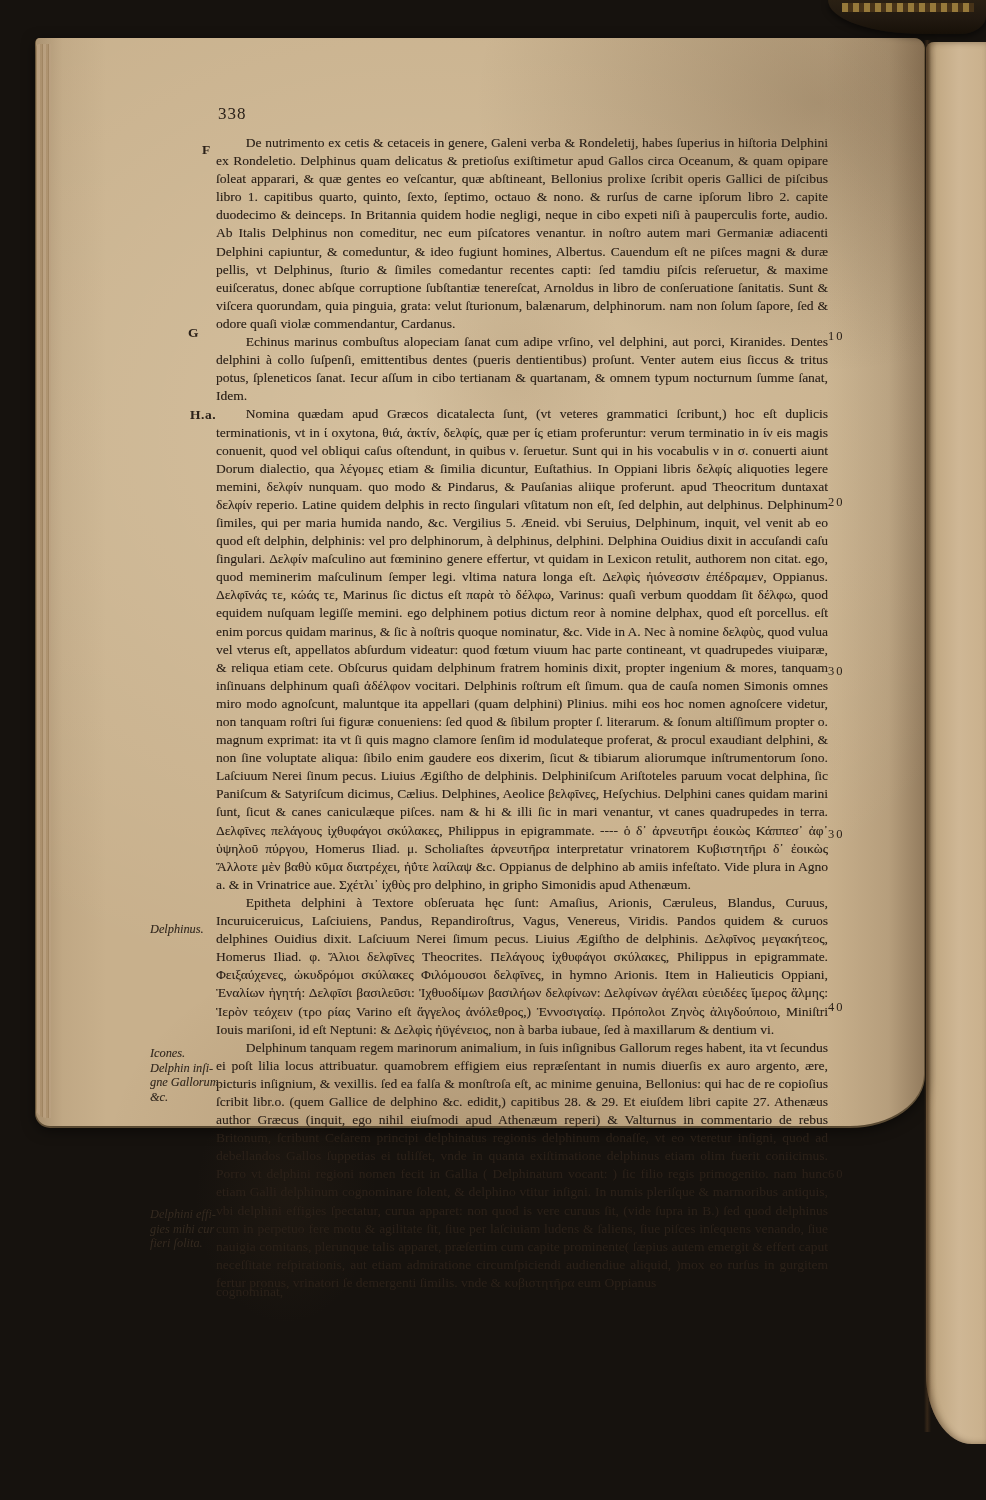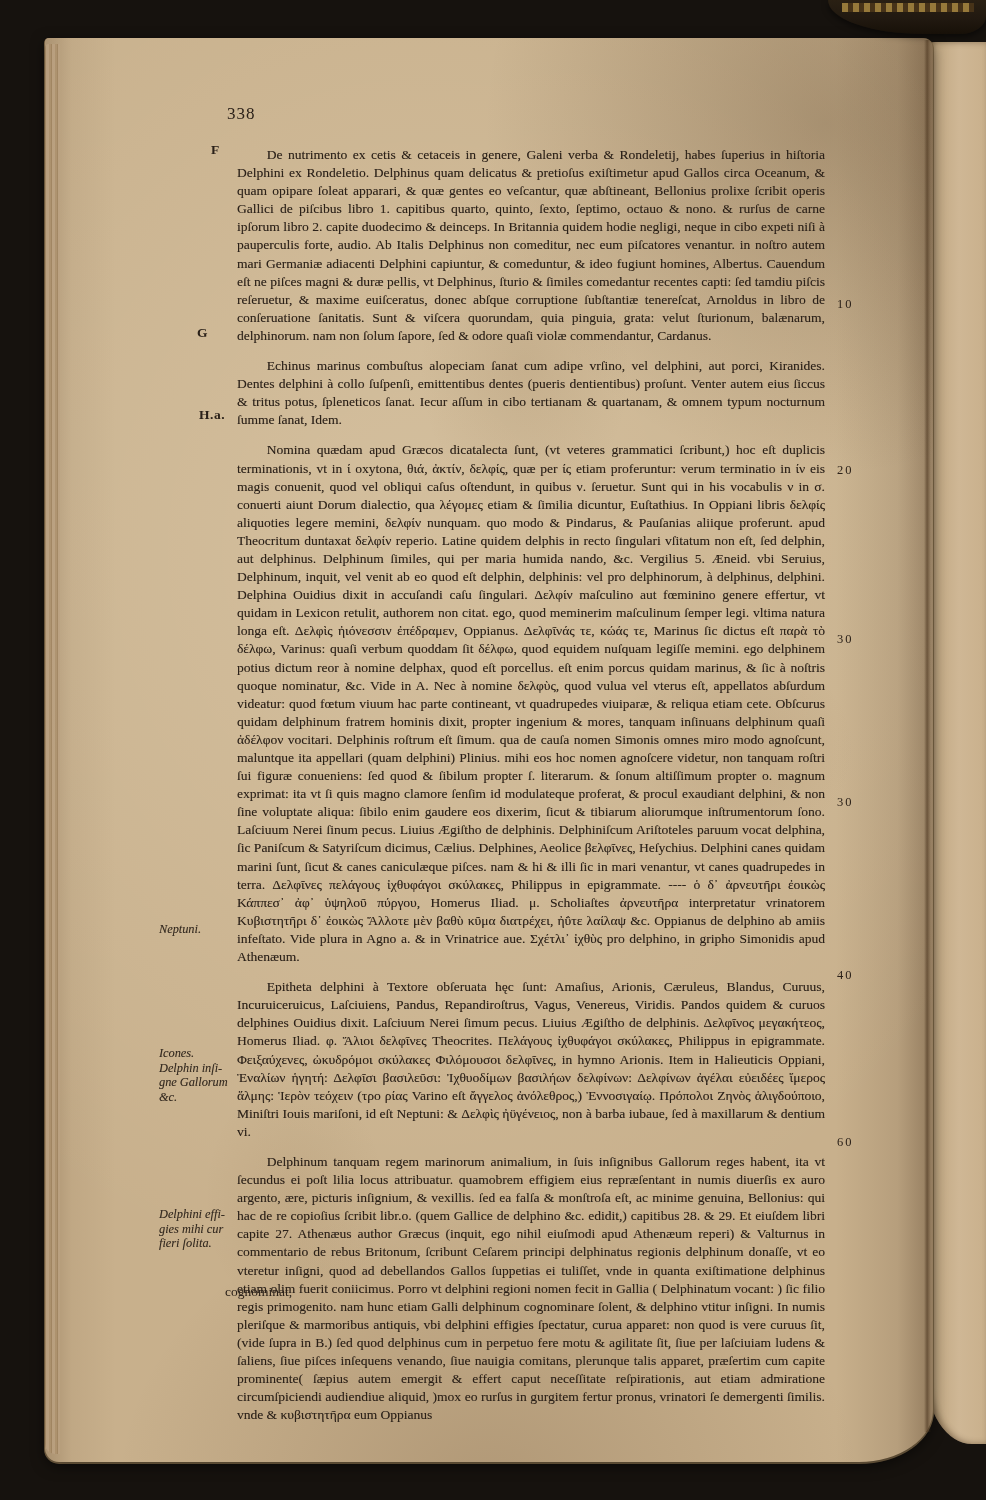--- a/index.html
+++ b/index.html
@@ -13,21 +13,21 @@
   
   .next-page{
     position:absolute;right:0;top:42px;width:60px;height:1402px;
     background:linear-gradient(90deg,#a68b66 0%,#c2a984 18%,#cfb795 55%,#c9b08c 100%);
     border-radius:8px 0 0 46px / 8px 0 0 70px;
     box-shadow:inset 3px 0 6px rgba(60,40,20,.45);
   }
 
   
   .page{
-    position:absolute;left:45px;top:38px;width:888px;height:1424px;
+    position:absolute;left:36px;top:38px;width:888px;height:1088px;
     background:
       radial-gradient(120% 85% at 42% 36%, rgba(255,246,222,.22), rgba(0,0,0,0) 62%),
       radial-gradient(70% 45% at 88% 6%, rgba(70,48,26,.28), rgba(0,0,0,0) 55%),
       radial-gradient(70% 35% at 50% 102%, rgba(84,58,34,.20), rgba(0,0,0,0) 60%),
       linear-gradient(90deg, rgba(96,70,44,.30) 0%, rgba(96,70,44,.08) 3%, rgba(0,0,0,0) 8%),
       linear-gradient(270deg, rgba(74,51,30,.42) 0%, rgba(74,51,30,.14) 4%, rgba(0,0,0,0) 11%),
       #c8b08c;
     border-radius:4px 10px 74px 14px / 4px 10px 52px 14px;
     box-shadow:0 4px 14px rgba(0,0,0,.55), 0 1px 0 1px #8d7450;
   }
@@ -65,27 +65,27 @@
     position:absolute;left:180px;top:56px;width:612px;text-align:center;
     font-size:22px;color:#281f17;letter-spacing:.4px;
   }
 
   .text-column{
     position:absolute;left:180px;top:96px;width:612px;
     color:#2b2119;font-size:13.5px;line-height:18.1px;
     text-align:justify;text-justify:inter-word;
     text-shadow:.2px .3px .3px rgba(40,28,18,.32);
   }
-  .text-column p{margin:12px;text-indent:2.2em;}
+  .text-column p{margin:0;text-indent:2.2em;}
 
   .margin-letter{
     position:absolute;font-size:13.5px;color:#2b2119;font-weight:bold;letter-spacing:.5px;
   }
   .line-number{
-    position:absolute;left:792px;font-size:12.5px;color:#2b2119;letter-spacing:2px;
+    position:absolute;left:792px;font-size:12.5px;color:#2b2119;letter-spacing:2px;margin-top:32px;
   }
   .margin-note{
     position:absolute;left:114px;width:100px;
     font-style:italic;font-size:12.3px;line-height:14.6px;color:#342a20;
     text-shadow:.2px .2px .3px rgba(40,28,18,.3);
   }
   .catchword{
     position:absolute;left:180px;top:1246px;width:612px;text-align:left;
     font-size:13.5px;color:#2b2119;
   }
@@ -119,21 +119,21 @@
     <div id="line-numbers">
         <div class="line-number" style="top: 259px;">10</div>
         <div class="line-number" style="top: 425px;">20</div>
         <div class="line-number" style="top: 594px;">30</div>
         <div class="line-number" style="top: 757px;">30</div>
         <div class="line-number" style="top: 930px;">40</div>
         <div class="line-number" style="top: 1097px;">60</div>
       </div>
     <div id="margin-notes">
         <div class="margin-note" style="top: 884px;">
-          <div>Neptuni.</div>
+          <div>Delphinus.</div>
         </div>
         <div class="margin-note" style="top: 1008px;">
           <div>Icones.</div>
           <div>Delphin inſi-</div>
           <div>gne Gallorum</div>
           <div>&amp;c.</div>
         </div>
         <div class="margin-note" style="top: 1145px; margin-top: 24px;">
           <div>Delphini effi-</div>
           <div>gies mihi cur</div>

